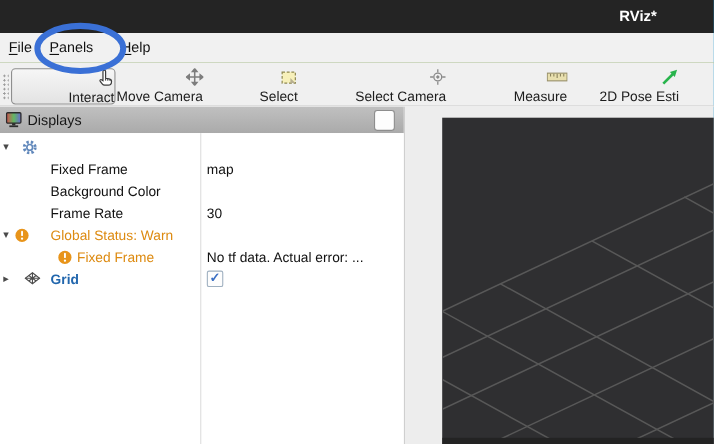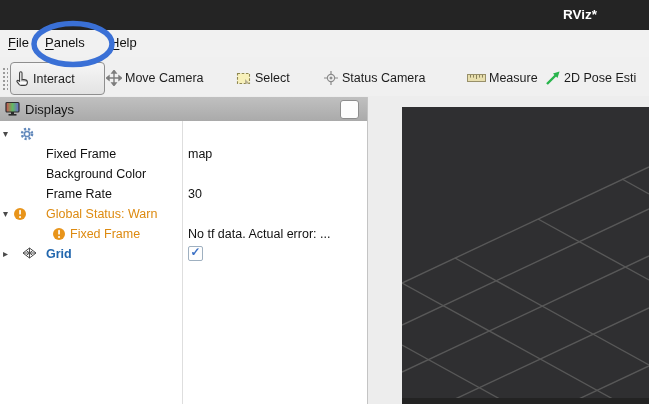--- a/index.html
+++ b/index.html
@@ -17,22 +17,22 @@
     border-bottom:1px solid #4d7c0f;}
   .menu-item{position:absolute;top:0;height:26px;line-height:26px;font-size:13px;color:#111;
     cursor:default;}
   .menu-item .accel{text-decoration:underline;text-underline-offset:2px;}
   
   .toolbar{position:absolute;left:0;top:57px;width:649px;height:39px;background:#f0f0f0;
     border-bottom:1px solid #a9a9a9;}
   .grip{position:absolute;left:2px;top:67px;width:6px;height:24px;
     background-image:radial-gradient(circle,#9a9a9a 0.9px,transparent 1px);
     background-size:4px 4px;}
-  .tool{position:absolute;top:62px;height:32px;display:flex;align-items:center;gap:3px;
-    font-size:12.5px;color:#1c1c1c;white-space:nowrap;}
+  .tool{position:absolute;top:62px;height:32px;display:flex;align-items:flex-end;gap:3px;
+    font-size:12.5px;color:#1c1c1c;white-space:nowrap;flex-direction:column;}
   .tool-button{left:10px;width:90px;background:linear-gradient(#f6f6f6,#e3e3e3);
     border:1px solid #8f8f8f;border-radius:4px;padding-left:3px;height:31px;}
   .tool svg{flex:0 0 auto;}
   
   .main{position:absolute;left:0;top:96px;width:649px;height:308px;background:#ededed;}
   
   .panel{position:absolute;left:0;top:1px;width:367px;height:307px;background:#ffffff;
     border-right:1px solid #c4c4c4;}
   .panel-header{position:absolute;left:0;top:0;width:100%;height:24px;
     background:linear-gradient(#c0c0c0,#aaaaaa);display:flex;align-items:center;}
@@ -107,21 +107,21 @@
   </div>
 
   <div class="tool" style="left:323px">
     <svg width="16" height="16" viewBox="0 0 16 16">
       <g stroke="#8a8a8a" fill="none" stroke-width="1.2">
         <circle cx="8" cy="8" r="3.6"></circle>
         <path d="M8,1 V4 M8,12 V15 M1,8 H4 M12,8 H15"></path>
       </g>
       <path d="M8,6.2 L9.8,8 L8,9.8 L6.2,8 z" fill="#8a8a8a"></path>
     </svg>
-    <span>Status Camera</span>
+    <span>Select Camera</span>
   </div>
 
   <div class="tool" style="left:467px">
     <svg width="19" height="16" viewBox="0 0 19 16">
       <rect x="0.5" y="4.5" width="18" height="7" fill="#e8dfae" stroke="#98906a" stroke-width="1"></rect>
       <path d="M3.5,5 v2.6 M6.5,5 v2.6 M9.5,5 v4 M12.5,5 v2.6 M15.5,5 v2.6" stroke="#8a825c" stroke-width="1" fill="none"></path>
     </svg>
     <span>Measure</span>
   </div>
 

